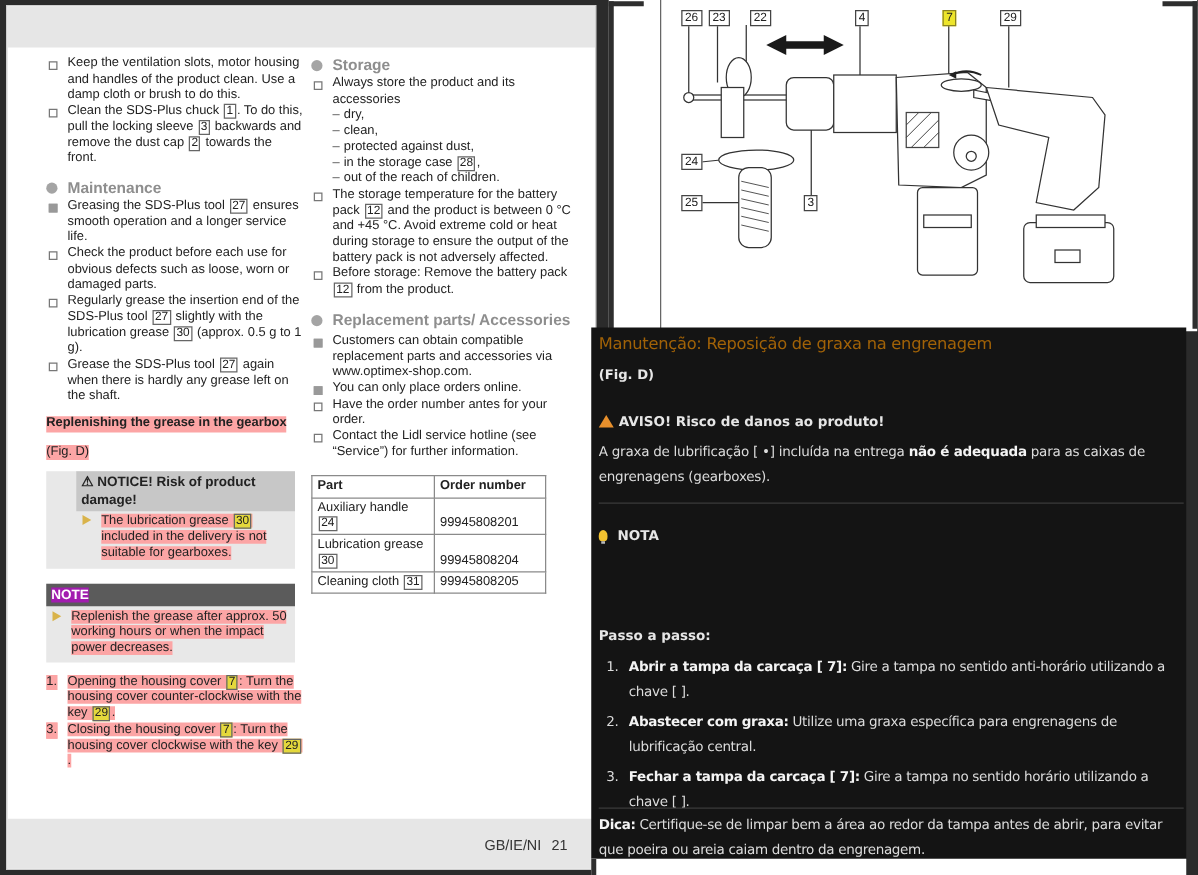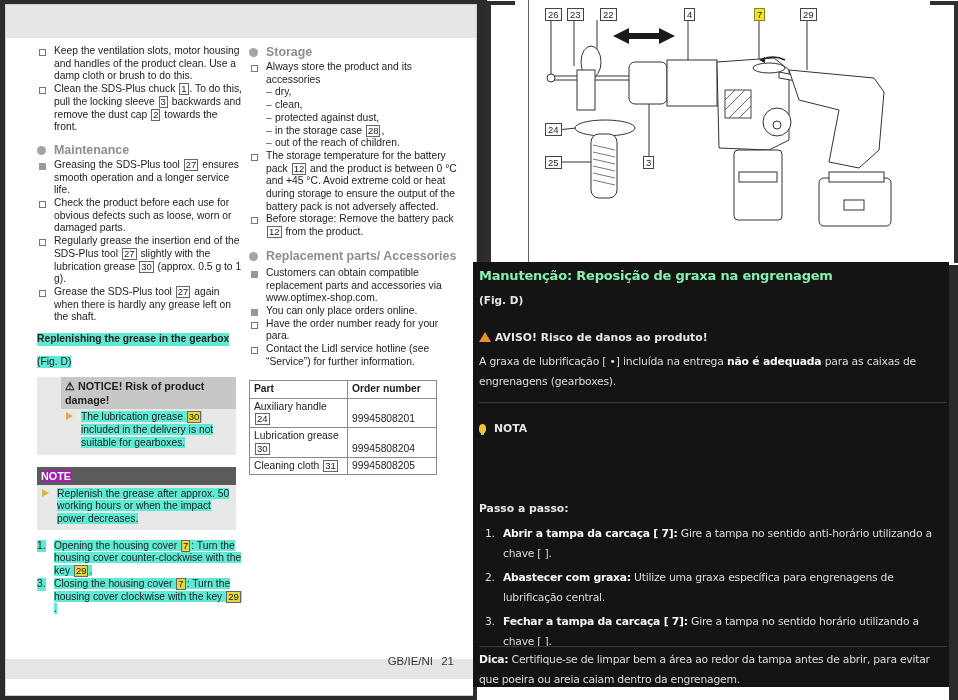--- a/index.html
+++ b/index.html
@@ -5,38 +5,38 @@
   * { box-sizing: border-box; margin: 0; padding: 0; }
   html, body { width: 958px; height: 700px; overflow: hidden; background: #2b2b2b; }
   body { position: relative; font-family: "Liberation Sans", sans-serif; }
 
   
   #left-page {
     position: absolute; left: 5px; top: 4px; width: 472px; height: 692px;
     background: #ffffff; border: 1px solid #cfcfcf;
   }
   #left-page .top-band { position: absolute; left: 0; top: 0; width: 100%; height: 33px; background: #e6e6e6; }
-  #left-page .bottom-band { position: absolute; left: 0; bottom: 16px; width: 100%; height: 20px; background: #e6e6e6; }
+  #left-page .bottom-band { position: absolute; left: 0; bottom: 0; width: 100%; height: 40px; background: #e6e6e6; }
   .footer-text { position: absolute; right: 22px; bottom: 12px; font-size: 11.5px; color: #333; word-spacing: 5px; }
 
   .col { position: absolute; font-size: 10.3px; line-height: 12.7px; color: #222; }
   .col-left { left: 31px; top: 40px; width: 206px; }
   .col-right { left: 243px; top: 40px; width: 212px; }
 
   .bul { position: relative; padding-left: 17px; }
   .bul::before { content: ""; position: absolute; left: 2px; top: 4px; width: 5px; height: 5px; border: 1px solid #777; background: #fff; }
   .bul.filled::before { background: #999; border-color: #999; }
   .dash { padding-left: 26px; position: relative; }
   .dash::before { content: "–"; position: absolute; left: 17px; top: 0; color: #555; }
 
   .sec-head { position: relative; padding-left: 17px; font-weight: bold; color: #8e8e8e; font-size: 12.4px; line-height: 14px; margin-top: 7px; margin-bottom: 2px; }
   .sec-head::before { content: ""; position: absolute; left: 0; top: 3px; width: 9px; height: 9px; border-radius: 50%; background: #a4a4a4; }
 
   .refbox { display: inline-block; border: 1px solid #666; padding: 0 1px; line-height: 10px; font-size: 9.5px; margin: 0 1px; }
-  .hl { background: #5eead4; }
+  .hl { background: #fca5a5; }
   .hl .refbox { background: #e4d83c; }
 
   .subhead { font-weight: bold; margin-top: 9px; display: inline-block; }
   .figref { margin-top: 10px; display: inline-block; }
 
   .notice-box { margin-top: 9px; background: #e8e8e8; width: 199px; padding-left: 24px; }
   .notice-head { background: #c7c7c7; font-weight: bold; font-size: 10.8px; padding: 2px 4px; line-height: 14px; }
   .notice-head .tri { font-size: 11px; margin-right: 3px; }
   .notice-body { padding: 2px 4px 5px 20px; position: relative; }
   .notice-body .arrow { position: absolute; left: 5px; top: 3px; width: 0; height: 0; border-top: 4px solid transparent; border-bottom: 4px solid transparent; border-left: 7px solid #d9b34a; }
@@ -57,21 +57,21 @@
   
   #figure-frame { position: absolute; left: 487px; top: 0; width: 471px; height: 265px; background: #fff; }
   #figure-frame .bracket-l { position: absolute; left: 0; top: 1px; width: 28px; height: 262px; border-left: 4px solid #2e2e2e; border-top: 4px solid #2e2e2e; }
   #figure-frame .bracket-r { position: absolute; right: 0; top: 1px; width: 28px; height: 262px; border-right: 4px solid #2e2e2e; border-top: 4px solid #2e2e2e; }
   #figure-frame .inner { position: absolute; left: 41px; top: 0; width: 438px; height: 265px; border-left: 1px solid #666; border-right: 1px solid #666; }
   .callout { position: absolute; font-size: 9.5px; line-height: 11px; padding: 0 2px; border: 1px solid #444; background: #fff; color: #222; }
   .callout.hl-call { background: #ede52b; border-color: #8b8320; }
 
   
   #answer-panel { position: absolute; left: 473px; top: 262px; width: 476px; height: 425px; background: #141414; color: #e6e6e6; overflow: hidden; font-family: "DejaVu Sans", sans-serif; }
-  #answer-panel .ap-title { position: absolute; left: 6px; top: 6px; font-size: 13px; font-weight: bold; color: #86efac; letter-spacing: -0.2px; }
+  #answer-panel .ap-title { position: absolute; left: 6px; top: 6px; font-size: 13px; font-weight: normal; color: #a16207; letter-spacing: -0.2px; }
   #answer-panel .ap-fig { position: absolute; left: 6px; top: 32px; font-size: 10.5px; font-weight: bold; }
   #answer-panel .ap-warn-head { position: absolute; left: 6px; top: 69px; font-size: 10.8px; font-weight: bold; }
   #answer-panel .ap-warn-body { position: absolute; left: 6px; top: 90px; width: 466px; font-size: 10.8px; line-height: 20px; color: #dcdcdc; letter-spacing: -0.2px; }
   .divider { position: absolute; left: 6px; width: 468px; height: 1px; background: #3a3a3a; }
   #answer-panel .ap-note-head { position: absolute; left: 6px; top: 160px; font-size: 10.8px; font-weight: bold; }
   #answer-panel .ap-note-body { position: absolute; left: 6px; top: 181px; width: 472px; font-size: 10.8px; line-height: 20px; color: #dcdcdc; letter-spacing: -0.25px; }
   #answer-panel .ap-steps-head { position: absolute; left: 6px; top: 240px; font-size: 10.8px; font-weight: bold; }
   #answer-panel ol.ap-steps { position: absolute; left: 6px; top: 262px; width: 472px; list-style: none; font-size: 10.8px; line-height: 20px; color: #dcdcdc; letter-spacing: -0.25px; }
   #answer-panel ol.ap-steps li { position: relative; padding-left: 24px; margin-bottom: 4px; }
   #answer-panel ol.ap-steps li .num { position: absolute; left: 6px; top: 0; }
@@ -135,21 +135,21 @@
     <div class="dash">clean,</div>
     <div class="dash">protected against dust,</div>
     <div class="dash"><span>in the storage case</span> <span class="refbox">28</span>,</div>
     <div class="dash">out of the reach of children.</div>
     <div class="bul"><span>The storage temperature for the battery pack </span><span class="refbox">12</span><span> and the product is between 0 °C and +45 °C. Avoid extreme cold or heat during storage to ensure the output of the battery pack is not adversely affected.</span></div>
     <div class="bul"><span>Before storage: Remove the battery pack </span><span class="refbox">12</span><span> from the product.</span></div>
 
     <div class="sec-head" style="margin-top:10px">Replacement parts/ Accessories</div>
     <div class="bul filled" style="margin-top:4px">Customers can obtain compatible replacement parts and accessories via www.optimex-shop.com.</div>
     <div class="bul filled">You can only place orders online.</div>
-    <div class="bul">Have the order number ready for your para.</div>
+    <div class="bul">Have the order number antes for your order.</div>
     <div class="bul">Contact the Lidl service hotline (see “Service”) for further information.</div>
 
     <table class="parts">
       <tbody>
           <tr>
         <th>Part</th>
         <th>Order number</th>
       </tr>
       <tr>
         <td><span>Auxiliary handle</span> <span class="refbox">24</span></td>

